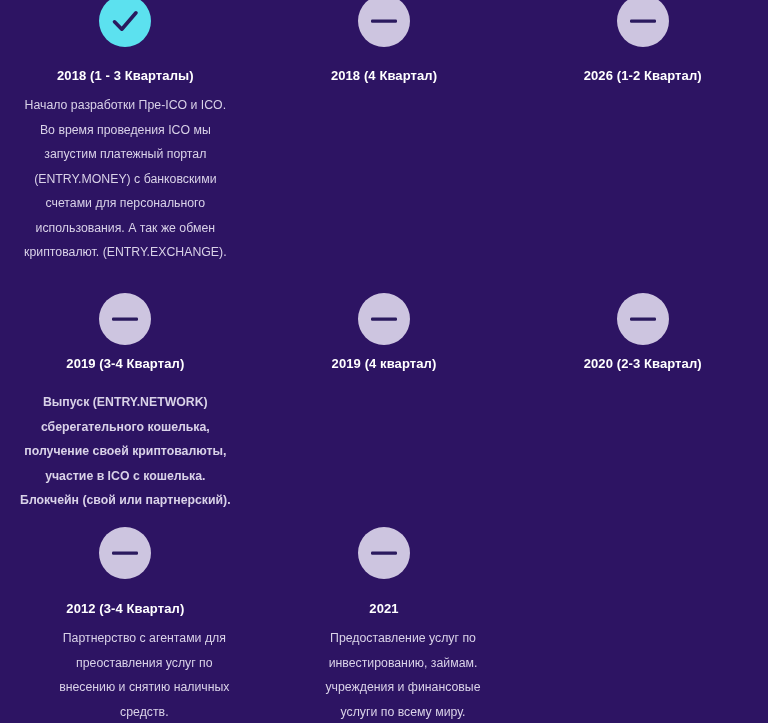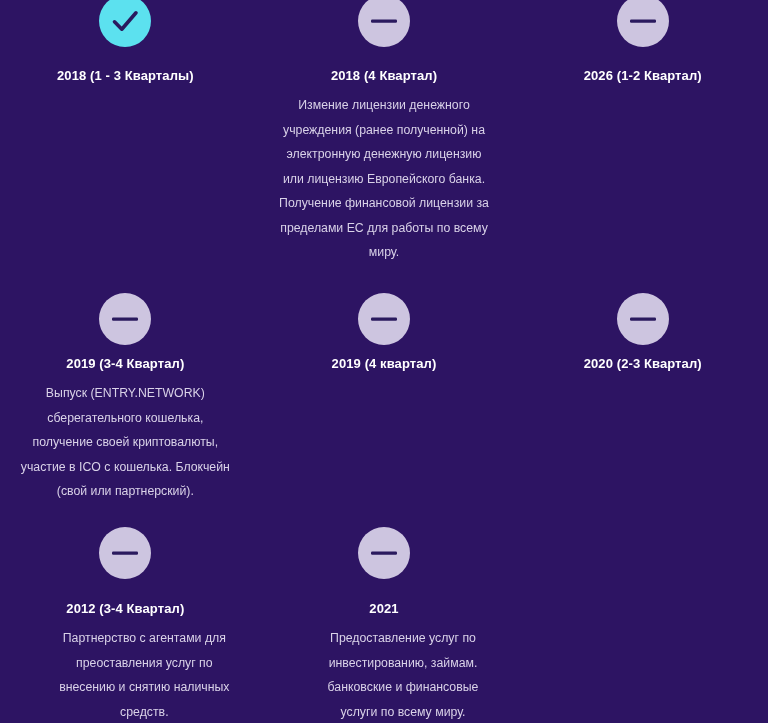--- a/index.html
+++ b/index.html
@@ -84,21 +84,21 @@
   .row-3 .card-title { margin-top: 22px; }
 
   .card-body {
     margin: 0;
     color: #d9d2e8;
     font-size: 12.3px;
     line-height: 24.5px;
     font-weight: normal;
   }
   .row-1 .card-body { margin-top: 9px; }
-  .row-2 .card-body { margin-top: 9px; }
+  .row-2 .card-body { margin-top: 18px; font-weight: bold; }
   .row-3 .card-body { margin-top: 9px; margin-left: 38px; }
 
   .card.narrow .card-body { max-width: 216px; }
   .card.wide   .card-body { max-width: 222px; }
 </style>
 </head>
 <body>
 
 <div class="roadmap">
 
@@ -106,32 +106,32 @@
 
     <div class="card narrow">
       <div class="icon-wrap">
         <div class="circle done">
           <svg width="52" height="52" viewBox="0 0 52 52" aria-hidden="true">
             <path d="M15.5 26.8 L22.8 34.2 L37 17.8" fill="none" stroke="#2a1a5e" stroke-width="3.6" stroke-linecap="round" stroke-linejoin="round"></path>
           </svg>
         </div>
       </div>
       <h3 class="card-title">2018 (1 - 3 Кварталы)</h3>
+      <p class="card-body">Начало разработки Пре-ICO и ICO. Во время проведения ICO мы запустим платежный портал (ENTRY.MONEY) с банковскими счетами для персонального использования. А так же обмен криптовалют. (ENTRY.EXCHANGE).</p>
     </div>
 
     <div class="card wide">
       <div class="icon-wrap">
         <div class="circle pending">
           <svg width="52" height="52" viewBox="0 0 52 52" aria-hidden="true">
             <rect x="13" y="24.4" width="26" height="3.3" rx="1.2" fill="#2a1a5e"></rect>
           </svg>
         </div>
       </div>
       <h3 class="card-title">2018 (4 Квартал)</h3>
-      <p class="card-body">Измение лицензии денежного учреждения (ранее полученной) на электронную денежную лицензию или лицензию Европейского банка. Получение финансовой лицензии за пределами ЕС для работы по всему миру.</p>
     </div>
 
     <div class="card wide">
       <div class="icon-wrap">
         <div class="circle pending">
           <svg width="52" height="52" viewBox="0 0 52 52" aria-hidden="true">
             <rect x="13" y="24.4" width="26" height="3.3" rx="1.2" fill="#2a1a5e"></rect>
           </svg>
         </div>
       </div>
@@ -194,20 +194,20 @@
 
     <div class="card wide">
       <div class="icon-wrap">
         <div class="circle pending">
           <svg width="52" height="52" viewBox="0 0 52 52" aria-hidden="true">
             <rect x="13" y="24.4" width="26" height="3.3" rx="1.2" fill="#2a1a5e"></rect>
           </svg>
         </div>
       </div>
       <h3 class="card-title">2021</h3>
-      <p class="card-body">Предоставление услуг по инвестированию, займам. банковские и финансовые услуги по всему миру.</p>
+      <p class="card-body">Предоставление услуг по инвестированию, займам. учреждения и финансовые услуги по всему миру.</p>
     </div>
 
     <div class="card"></div>
 
   </div>
 
 </div>
 
 </body></html>

